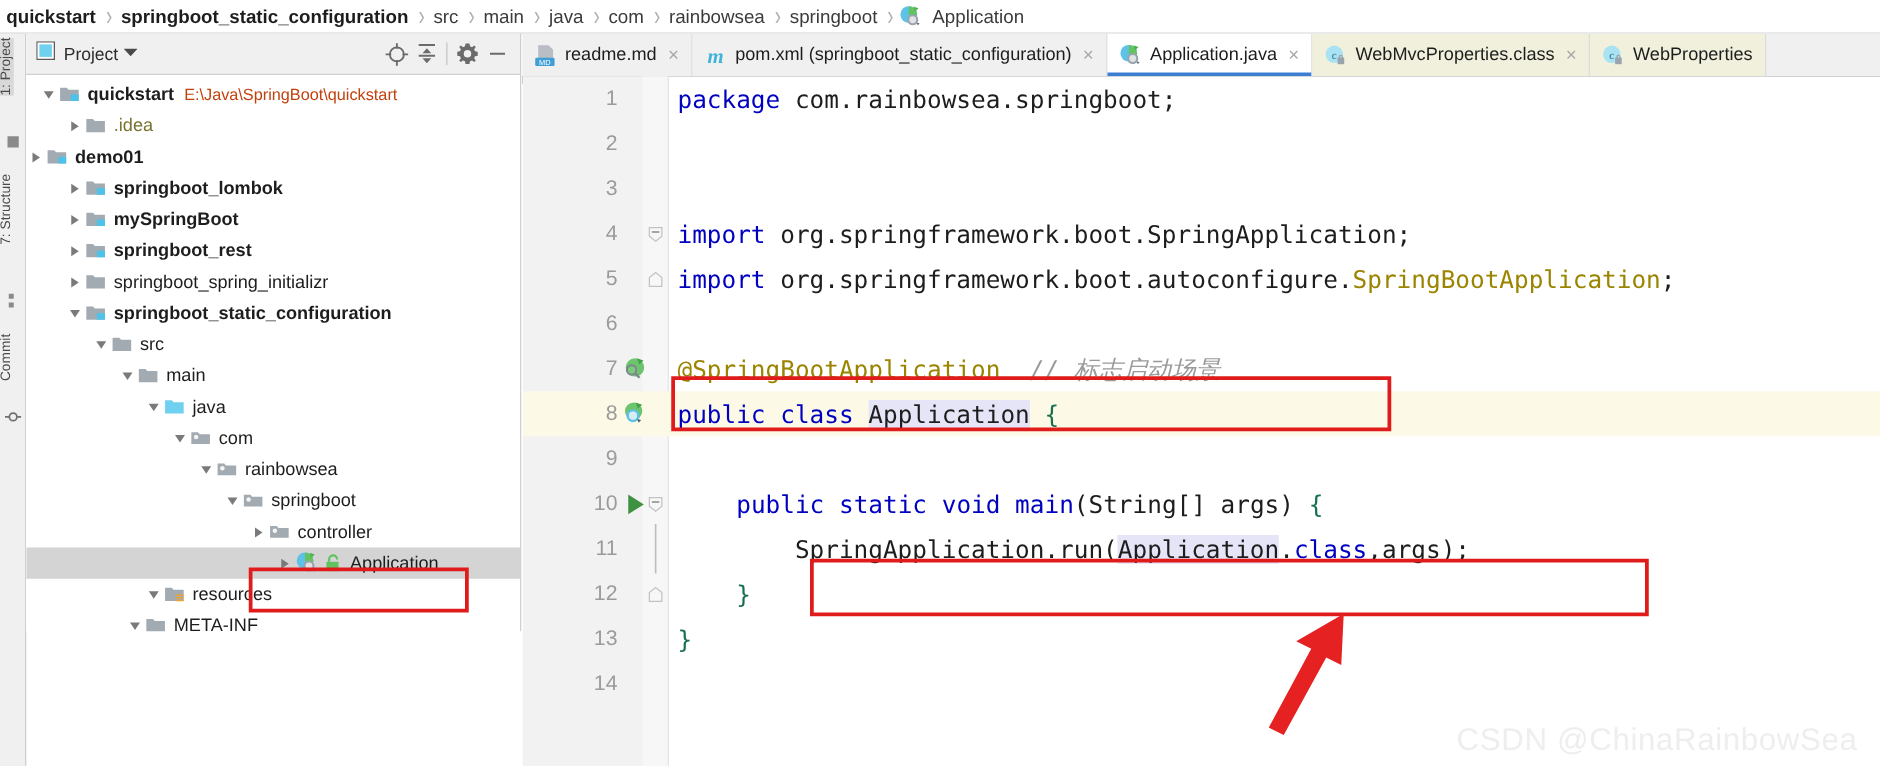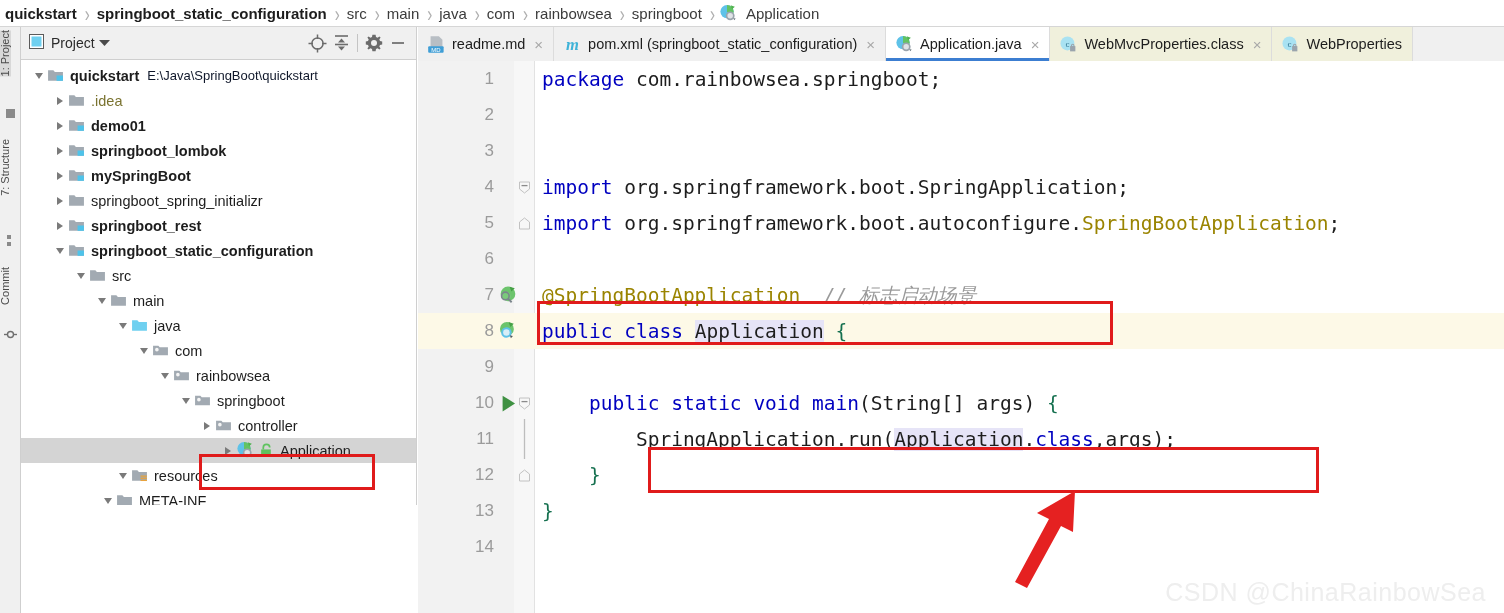--- a/index.html
+++ b/index.html
@@ -92,21 +92,21 @@
     width:0;height:0;border-left:6px solid #7a7a7a;
     border-top:4.5px solid transparent;border-bottom:4.5px solid transparent;
   }
   .tri-down {
     width:0;height:0;border-top:6px solid #7a7a7a;
     border-left:4.5px solid transparent;border-right:4.5px solid transparent;
   }
   .t-icon { flex: 0 0 auto; margin-right: 6px; display: inline-flex; align-items:center; }
   .t-label.bold { font-weight: bold; }
   .t-label.olive { color: #7a7330; }
-  .t-path { color: #0f172a; font-size: 13px; margin-left: 8px; font-weight: normal; }
+  .t-path { color: #c2410c; font-size: 13px; margin-left: 8px; font-weight: normal; }
 
   
   .tree-redbox {
     position: absolute; border: 3px solid #e01b1b; pointer-events: none;
   }
 
   
   .editor-area {
     position: absolute; left: 418px; top: 27px; right: 0; bottom: 0;
     background: #ffffff;
@@ -319,78 +319,78 @@
           <span class="arrow">
             <span class="tri-right"></span>
           </span>
           <span class="t-icon" style="display: inline-flex; align-items: center;">
             <svg width="17" height="17" viewBox="0 0 16 16">
         <path d="M1 3 h5 l1.4 1.6 H15 V13 H1 Z" fill="#a2aab2"></path>
             </svg>
           </span>
           <span class="t-label olive">.idea</span>
         </div>
+        <div class="tree-row" style="">
+          <span class="arrow">
+            <span class="tri-right"></span>
+          </span>
+          <span class="t-icon" style="display: inline-flex; align-items: center;">
+            <svg width="17" height="17" viewBox="0 0 16 16">
+        <path d="M1 3 h5 l1.4 1.6 H15 V13 H1 Z" fill="#a2aab2"></path>
+        <rect x="9" y="8" width="6" height="5" fill="#4ec3ea"></rect>
+            </svg>
+          </span>
+          <span class="t-label bold">demo01</span>
+        </div>
         <div class="tree-row" style="padding-left: 31px;">
           <span class="arrow">
             <span class="tri-right"></span>
           </span>
           <span class="t-icon" style="display: inline-flex; align-items: center;">
             <svg width="17" height="17" viewBox="0 0 16 16">
         <path d="M1 3 h5 l1.4 1.6 H15 V13 H1 Z" fill="#a2aab2"></path>
         <rect x="9" y="8" width="6" height="5" fill="#4ec3ea"></rect>
             </svg>
           </span>
-          <span class="t-label bold">demo01</span>
+          <span class="t-label bold">springboot_lombok</span>
         </div>
         <div class="tree-row" style="padding-left: 31px;">
           <span class="arrow">
             <span class="tri-right"></span>
           </span>
           <span class="t-icon" style="display: inline-flex; align-items: center;">
             <svg width="17" height="17" viewBox="0 0 16 16">
         <path d="M1 3 h5 l1.4 1.6 H15 V13 H1 Z" fill="#a2aab2"></path>
         <rect x="9" y="8" width="6" height="5" fill="#4ec3ea"></rect>
             </svg>
           </span>
-          <span class="t-label bold">springboot_lombok</span>
+          <span class="t-label bold">mySpringBoot</span>
         </div>
         <div class="tree-row" style="padding-left: 31px;">
           <span class="arrow">
             <span class="tri-right"></span>
           </span>
           <span class="t-icon" style="display: inline-flex; align-items: center;">
             <svg width="17" height="17" viewBox="0 0 16 16">
         <path d="M1 3 h5 l1.4 1.6 H15 V13 H1 Z" fill="#a2aab2"></path>
         <rect x="9" y="8" width="6" height="5" fill="#4ec3ea"></rect>
             </svg>
           </span>
-          <span class="t-label bold">mySpringBoot</span>
+          <span class="t-label bold">springboot_rest</span>
         </div>
         <div class="tree-row" style="padding-left: 31px;">
           <span class="arrow">
             <span class="tri-right"></span>
           </span>
           <span class="t-icon" style="display: inline-flex; align-items: center;">
             <svg width="17" height="17" viewBox="0 0 16 16">
         <path d="M1 3 h5 l1.4 1.6 H15 V13 H1 Z" fill="#a2aab2"></path>
             </svg>
           </span>
           <span class="t-label">springboot_spring_initializr</span>
-        </div>
-        <div class="tree-row" style="padding-left: 31px;">
-          <span class="arrow">
-            <span class="tri-right"></span>
-          </span>
-          <span class="t-icon" style="display: inline-flex; align-items: center;">
-            <svg width="17" height="17" viewBox="0 0 16 16">
-        <path d="M1 3 h5 l1.4 1.6 H15 V13 H1 Z" fill="#a2aab2"></path>
-        <rect x="9" y="8" width="6" height="5" fill="#4ec3ea"></rect>
-            </svg>
-          </span>
-          <span class="t-label bold">springboot_rest</span>
         </div>
         <div class="tree-row" style="padding-left: 31px;">
           <span class="arrow">
             <span class="tri-down"></span>
           </span>
           <span class="t-icon" style="display: inline-flex; align-items: center;">
             <svg width="17" height="17" viewBox="0 0 16 16">
         <path d="M1 3 h5 l1.4 1.6 H15 V13 H1 Z" fill="#a2aab2"></path>
         <rect x="9" y="8" width="6" height="5" fill="#4ec3ea"></rect>
             </svg>

